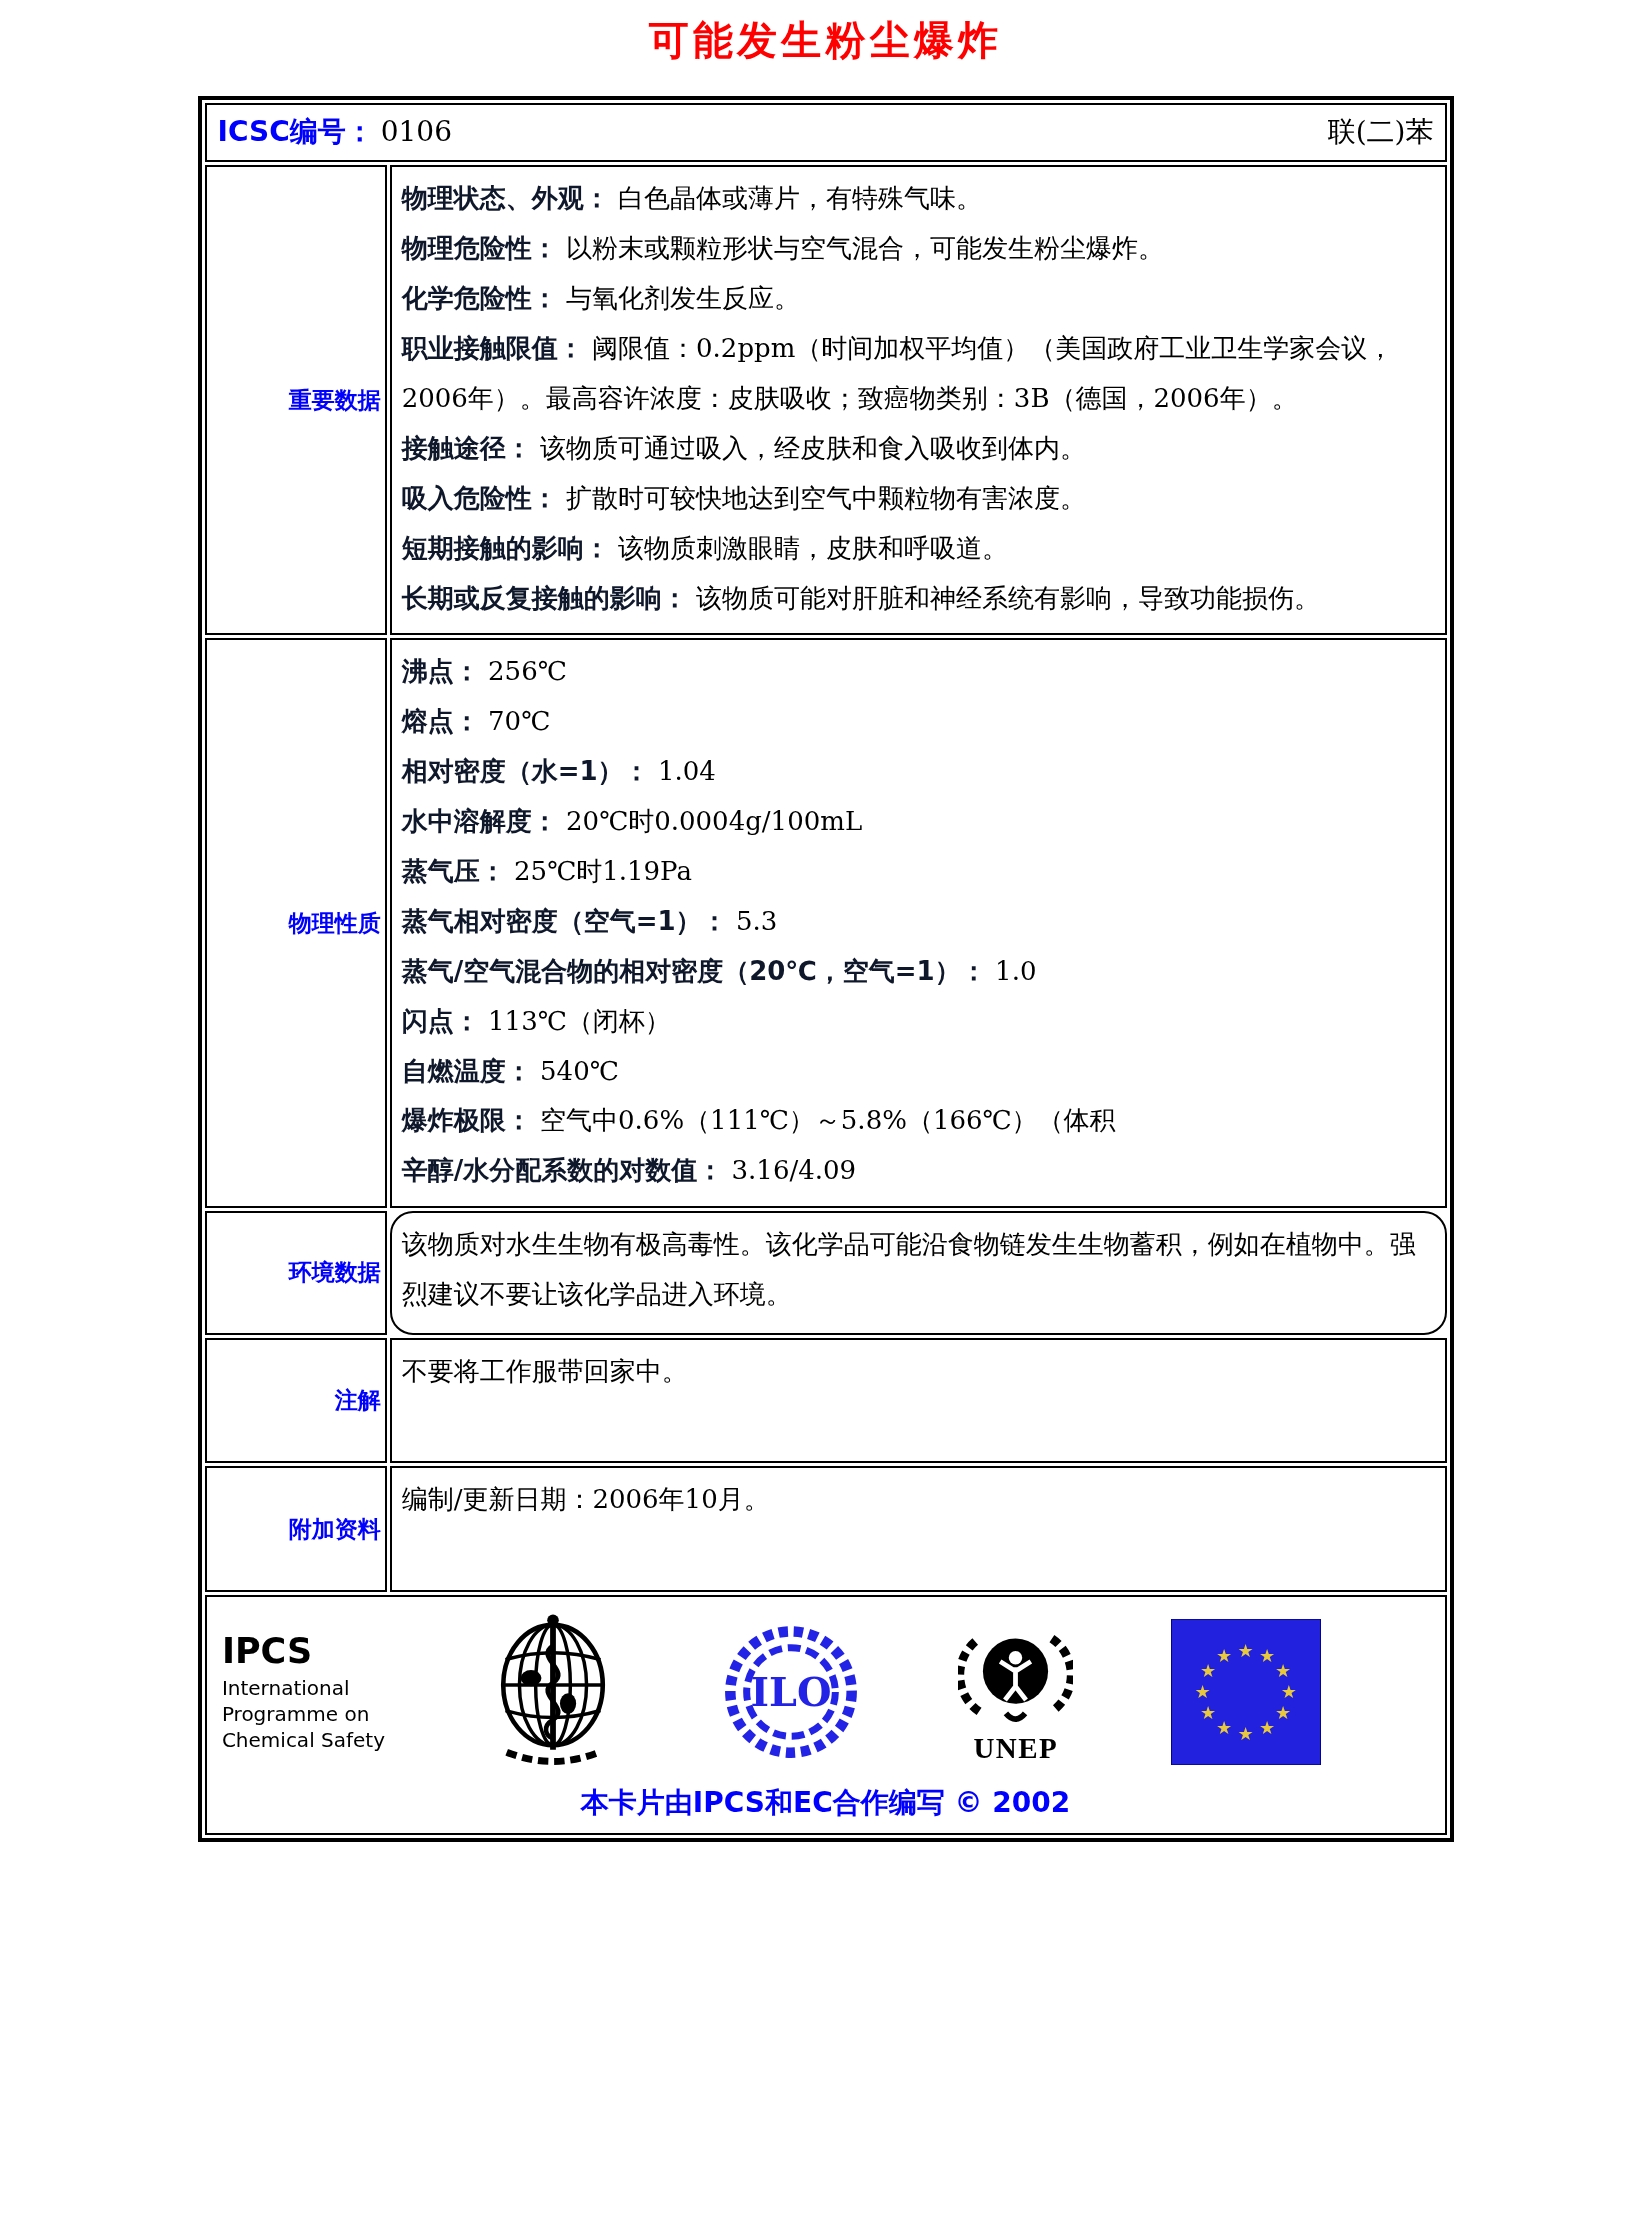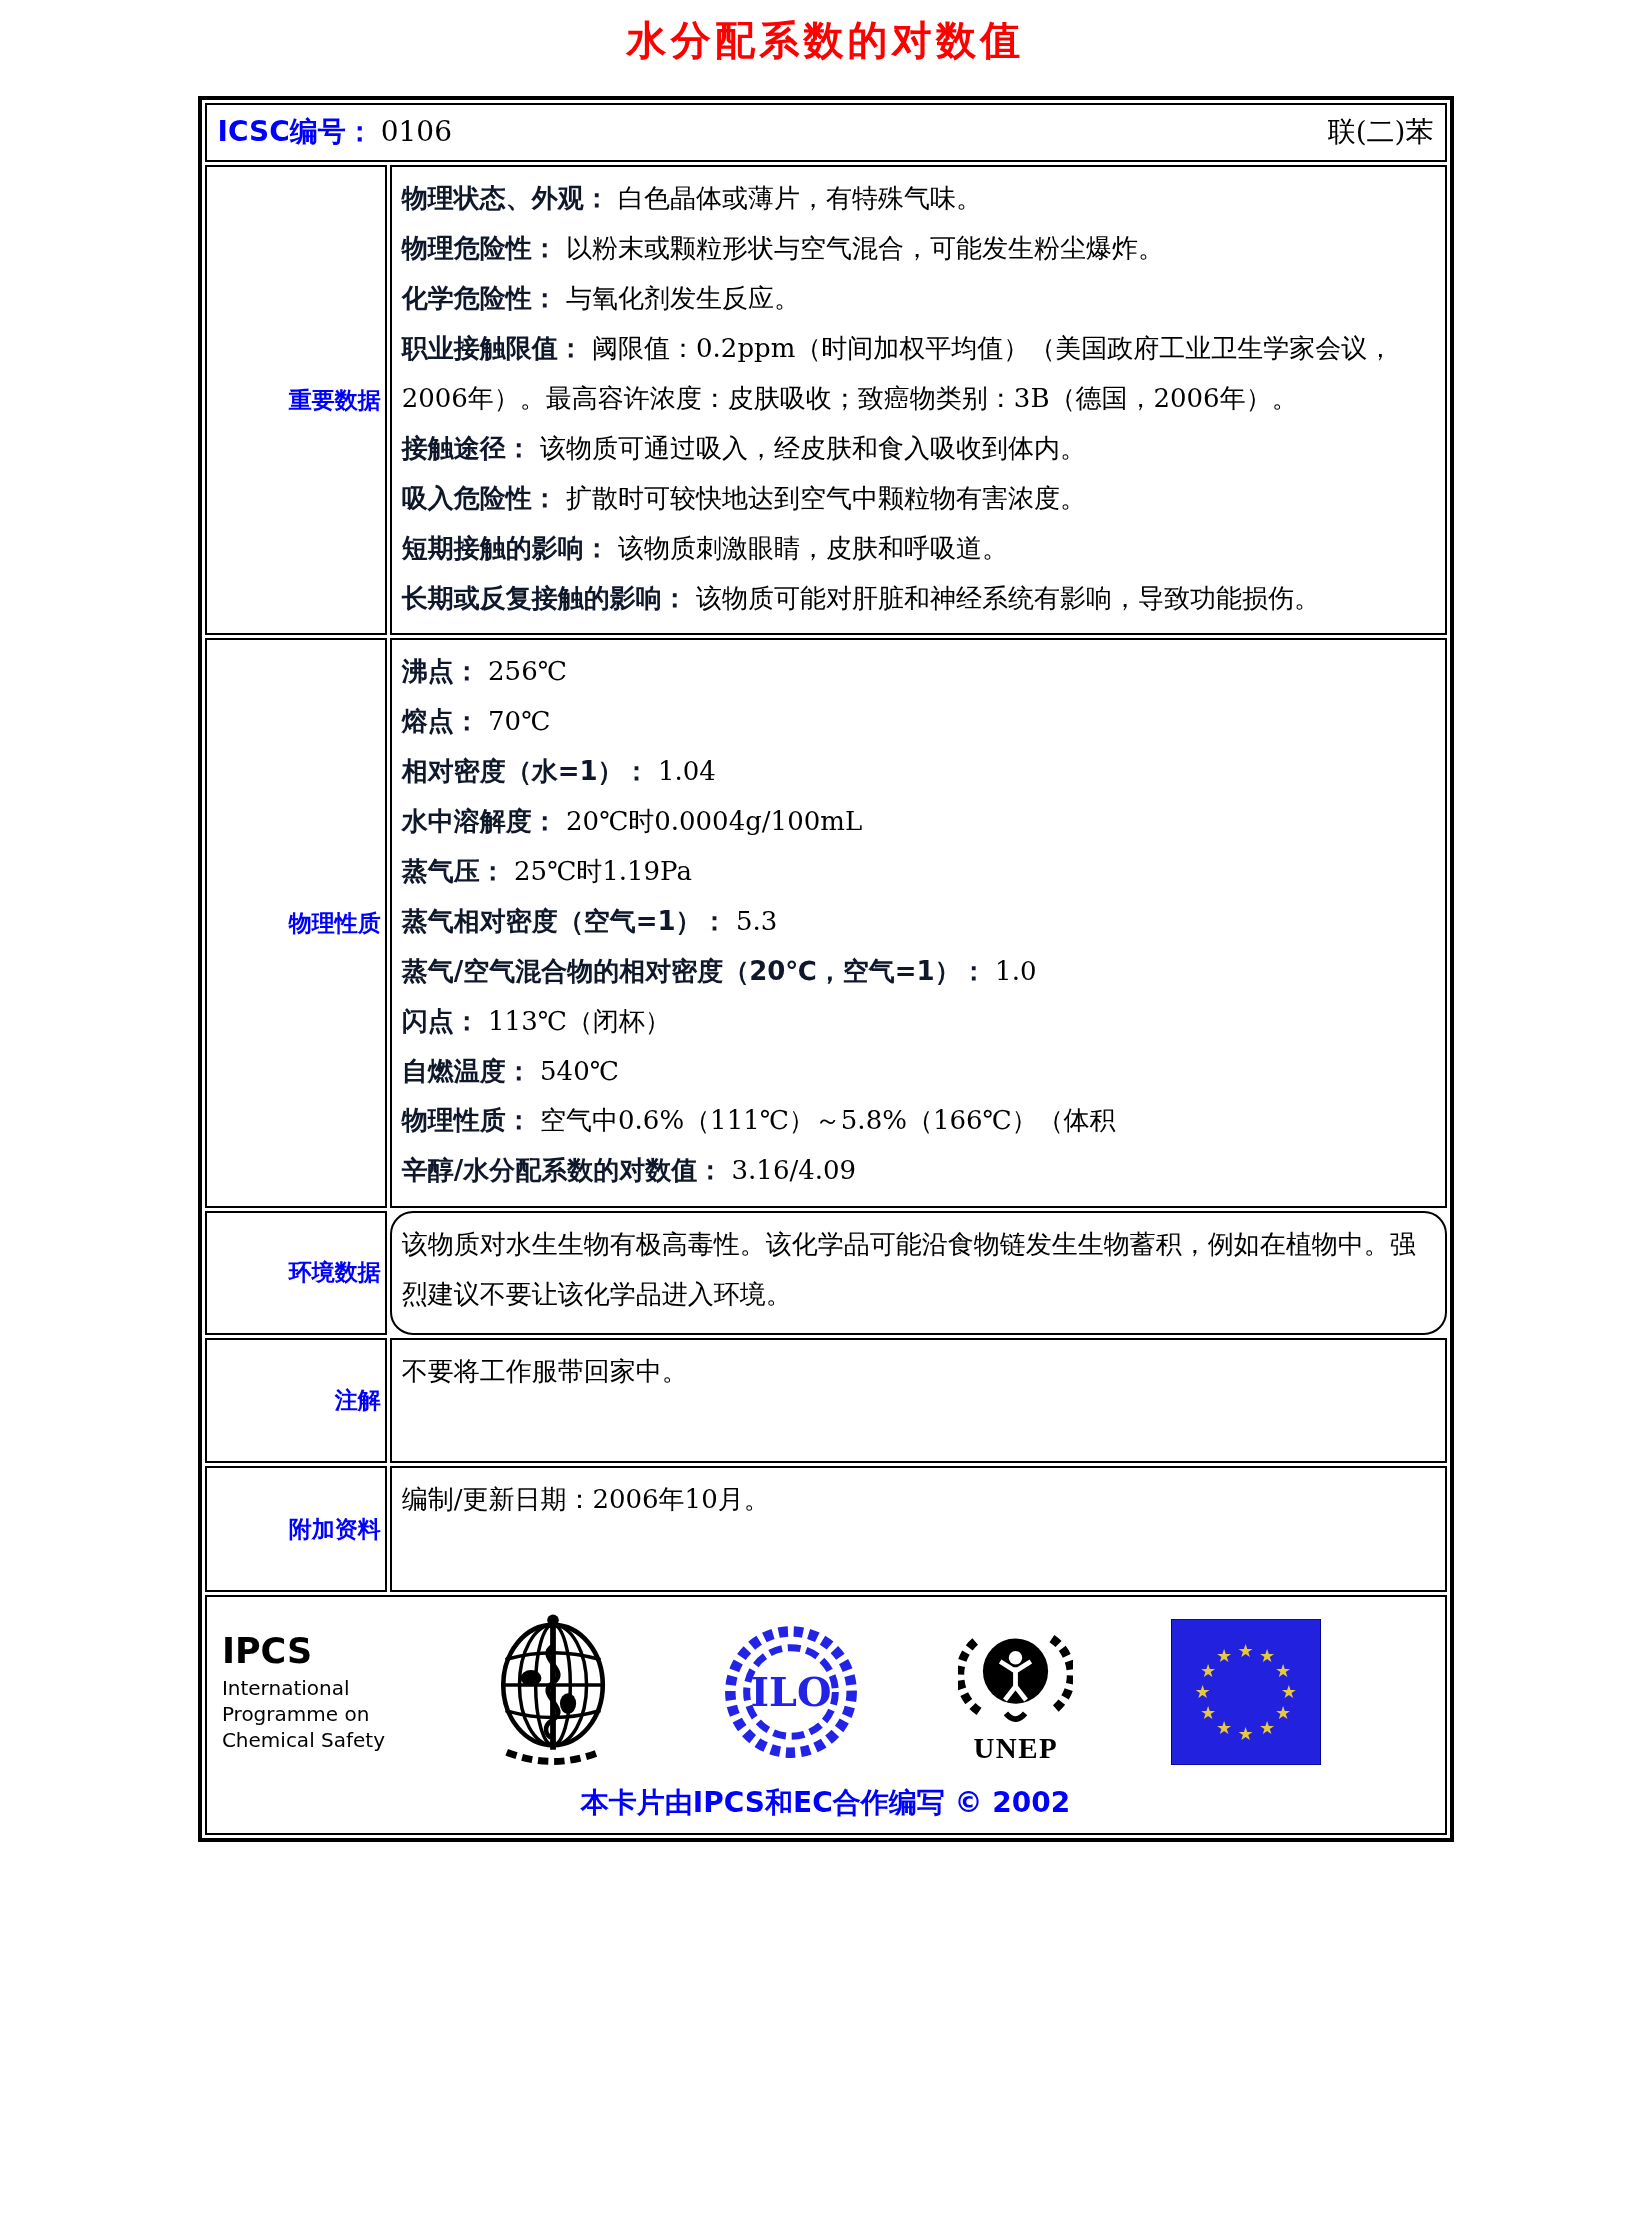--- a/index.html
+++ b/index.html
@@ -92,21 +92,21 @@
     font-family:"DejaVu Sans", sans-serif;
     padding-right:8.4px;
   }
   svg { display:block; }
 </style>
 </head>
 <body>
 
 <div class="page">
 
-  <h1 class="title">水分配系数的对数值</h1>
+  <h1 class="title">可能发生粉尘爆炸</h1>
 
   <div class="card">
     <table class="icsc">
 
       <tbody>
           <tr>
         <td class="cell head-cell" colspan="2">
           <div class="head-flex">
             <div class="head-left">
               <span class="head-lbl">ICSC编号：</span><span class="txt">0106</span>
@@ -135,21 +135,21 @@
         <td class="cell content-cell">
           <div class="line"><span class="lbl">沸点：</span><span class="txt">256℃</span></div>
           <div class="line"><span class="lbl">熔点：</span><span class="txt">70℃</span></div>
           <div class="line"><span class="lbl">相对密度（水=1）：</span><span class="txt">1.04</span></div>
           <div class="line"><span class="lbl">水中溶解度：</span><span class="txt">20℃时0.0004g/100mL</span></div>
           <div class="line"><span class="lbl">蒸气压：</span><span class="txt">25℃时1.19Pa</span></div>
           <div class="line"><span class="lbl">蒸气相对密度（空气=1）：</span><span class="txt">5.3</span></div>
           <div class="line"><span class="lbl">蒸气/空气混合物的相对密度（20℃，空气=1）：</span><span class="txt">1.0</span></div>
           <div class="line"><span class="lbl">闪点：</span><span class="txt">113℃（闭杯）</span></div>
           <div class="line"><span class="lbl">自燃温度：</span><span class="txt">540℃</span></div>
-          <div class="line"><span class="lbl">物理性质：</span><span class="txt">空气中0.6%（111℃）～5.8%（166℃）（体积</span></div>
+          <div class="line"><span class="lbl">爆炸极限：</span><span class="txt">空气中0.6%（111℃）～5.8%（166℃）（体积</span></div>
           <div class="line"><span class="lbl">辛醇/水分配系数的对数值：</span><span class="txt">3.16/4.09</span></div>
         </td>
       </tr>
 
       <tr>
         <td class="cell label-cell">环境数据</td>
         <td class="cell content-cell env-cell">
           <div class="line txt">该物质对水生生物有极高毒性。该化学品可能沿食物链发生生物蓄积，例如在植物中。强烈建议不要让该化学品进入环境。</div>
         </td>
       </tr>

